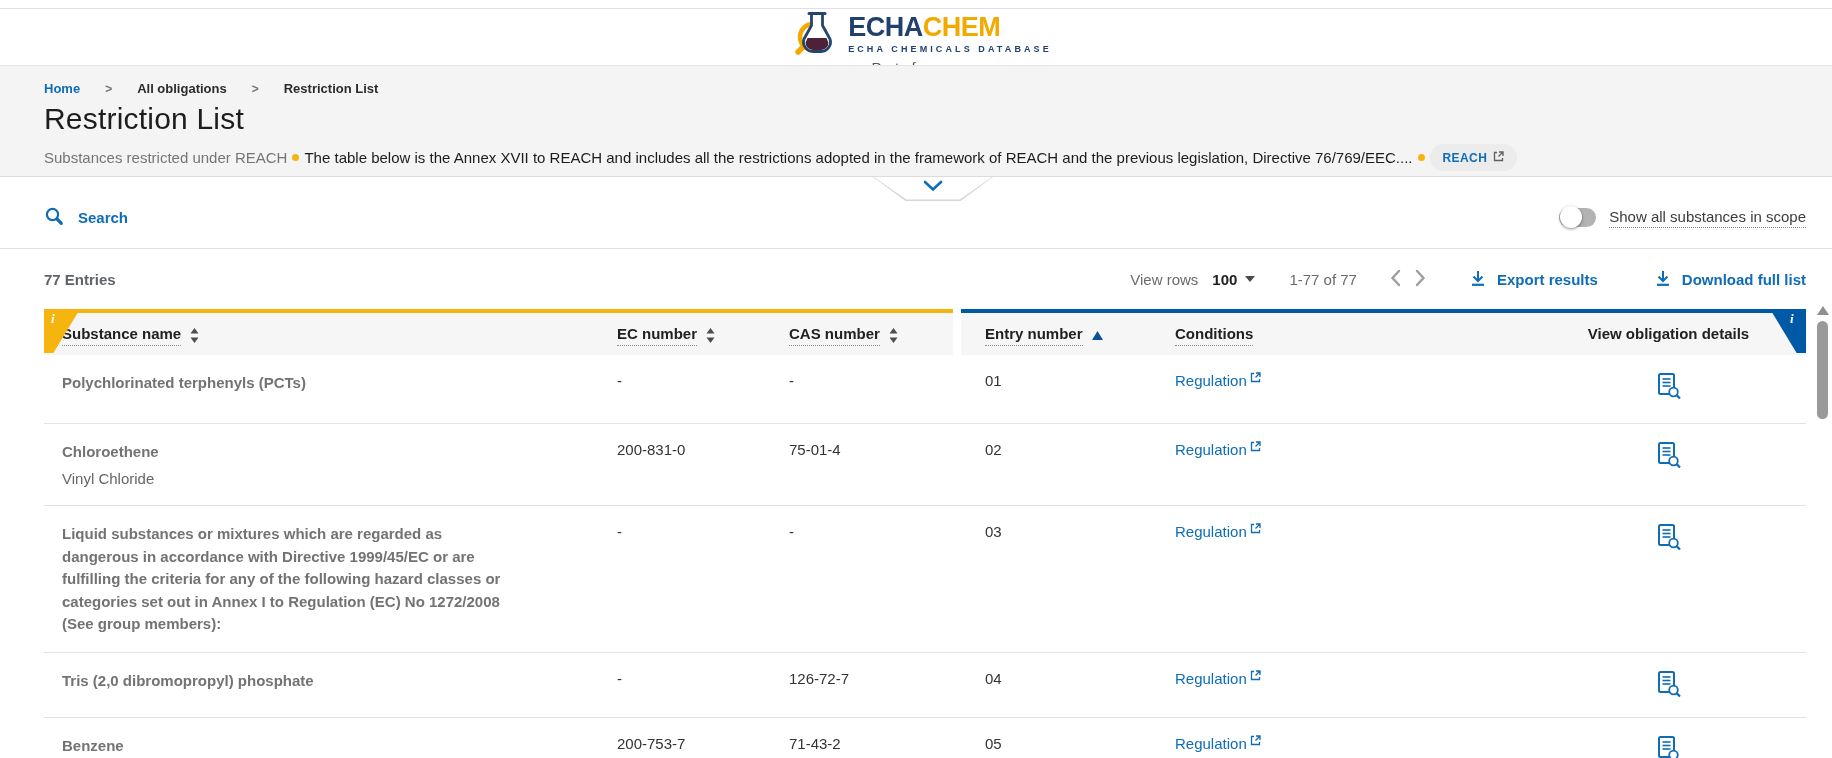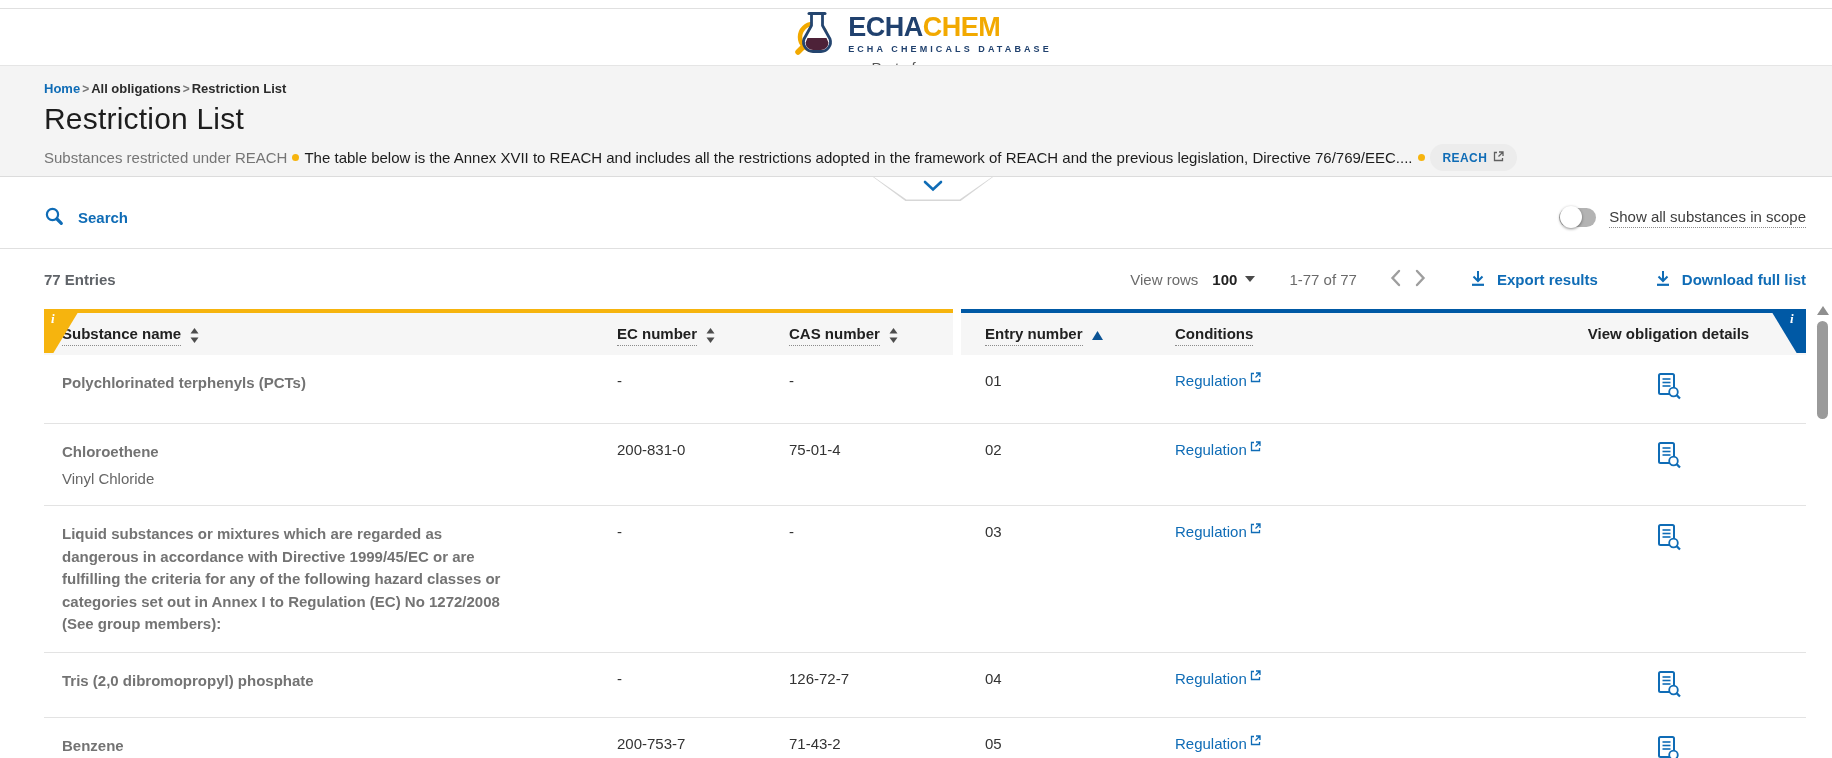--- a/index.html
+++ b/index.html
@@ -21,21 +21,21 @@
   .logo-divider { width:1px; height:36px; background:#d9d9d9; margin:0 18px 0 16px; }
   .partof { display:flex; flex-direction:column; }
   .partof-label { font-size:15px; color:#555; margin-bottom:1px; }
   .partof-row { display:flex; align-items:center; gap:3px; }
   .partof-name { font-size:16px; font-weight:800; color:#1b3a8f; letter-spacing:.5px; line-height:1; }
   .partof-sub { font-size:4.6px; font-weight:700; color:#1b3a8f; letter-spacing:1.1px; margin-top:2px; }
 
   
   .pagehead { position:relative; height:112px; background:#f4f4f4;
     border-top:1px solid #e5e5e5; border-bottom:1px solid #dcdcdc; padding:15px 26px 0 44px; }
-  .breadcrumb { display:flex; align-items:center; gap:2px; font-size:13px; font-weight:700; }
+  .breadcrumb { display:flex; align-items:center; gap:25px; font-size:13px; font-weight:700; }
   .breadcrumb a { color:#0f6cb6; text-decoration:none; cursor:pointer; }
   .breadcrumb .crumb { color:#2b2b2b; }
   .breadcrumb .sep { color:#757575; font-size:12px; }
   .page-title { font-size:30px; font-weight:500; color:#1d1d1d; margin-top:6px; letter-spacing:.2px; }
   .subline { display:flex; align-items:center; gap:5px; margin-top:8px; font-size:15px; }
   .scope-label { color:#757575; }
   .dot { width:7px; height:7px; border-radius:50%; background:#f6b40e; flex:0 0 auto; }
   .desc { color:#1c1c1c; white-space:nowrap; }
   .pill { display:flex; align-items:center; gap:6px; background:#ececec; border-radius:15px;
     padding:6px 13px; cursor:pointer; border:none; }

